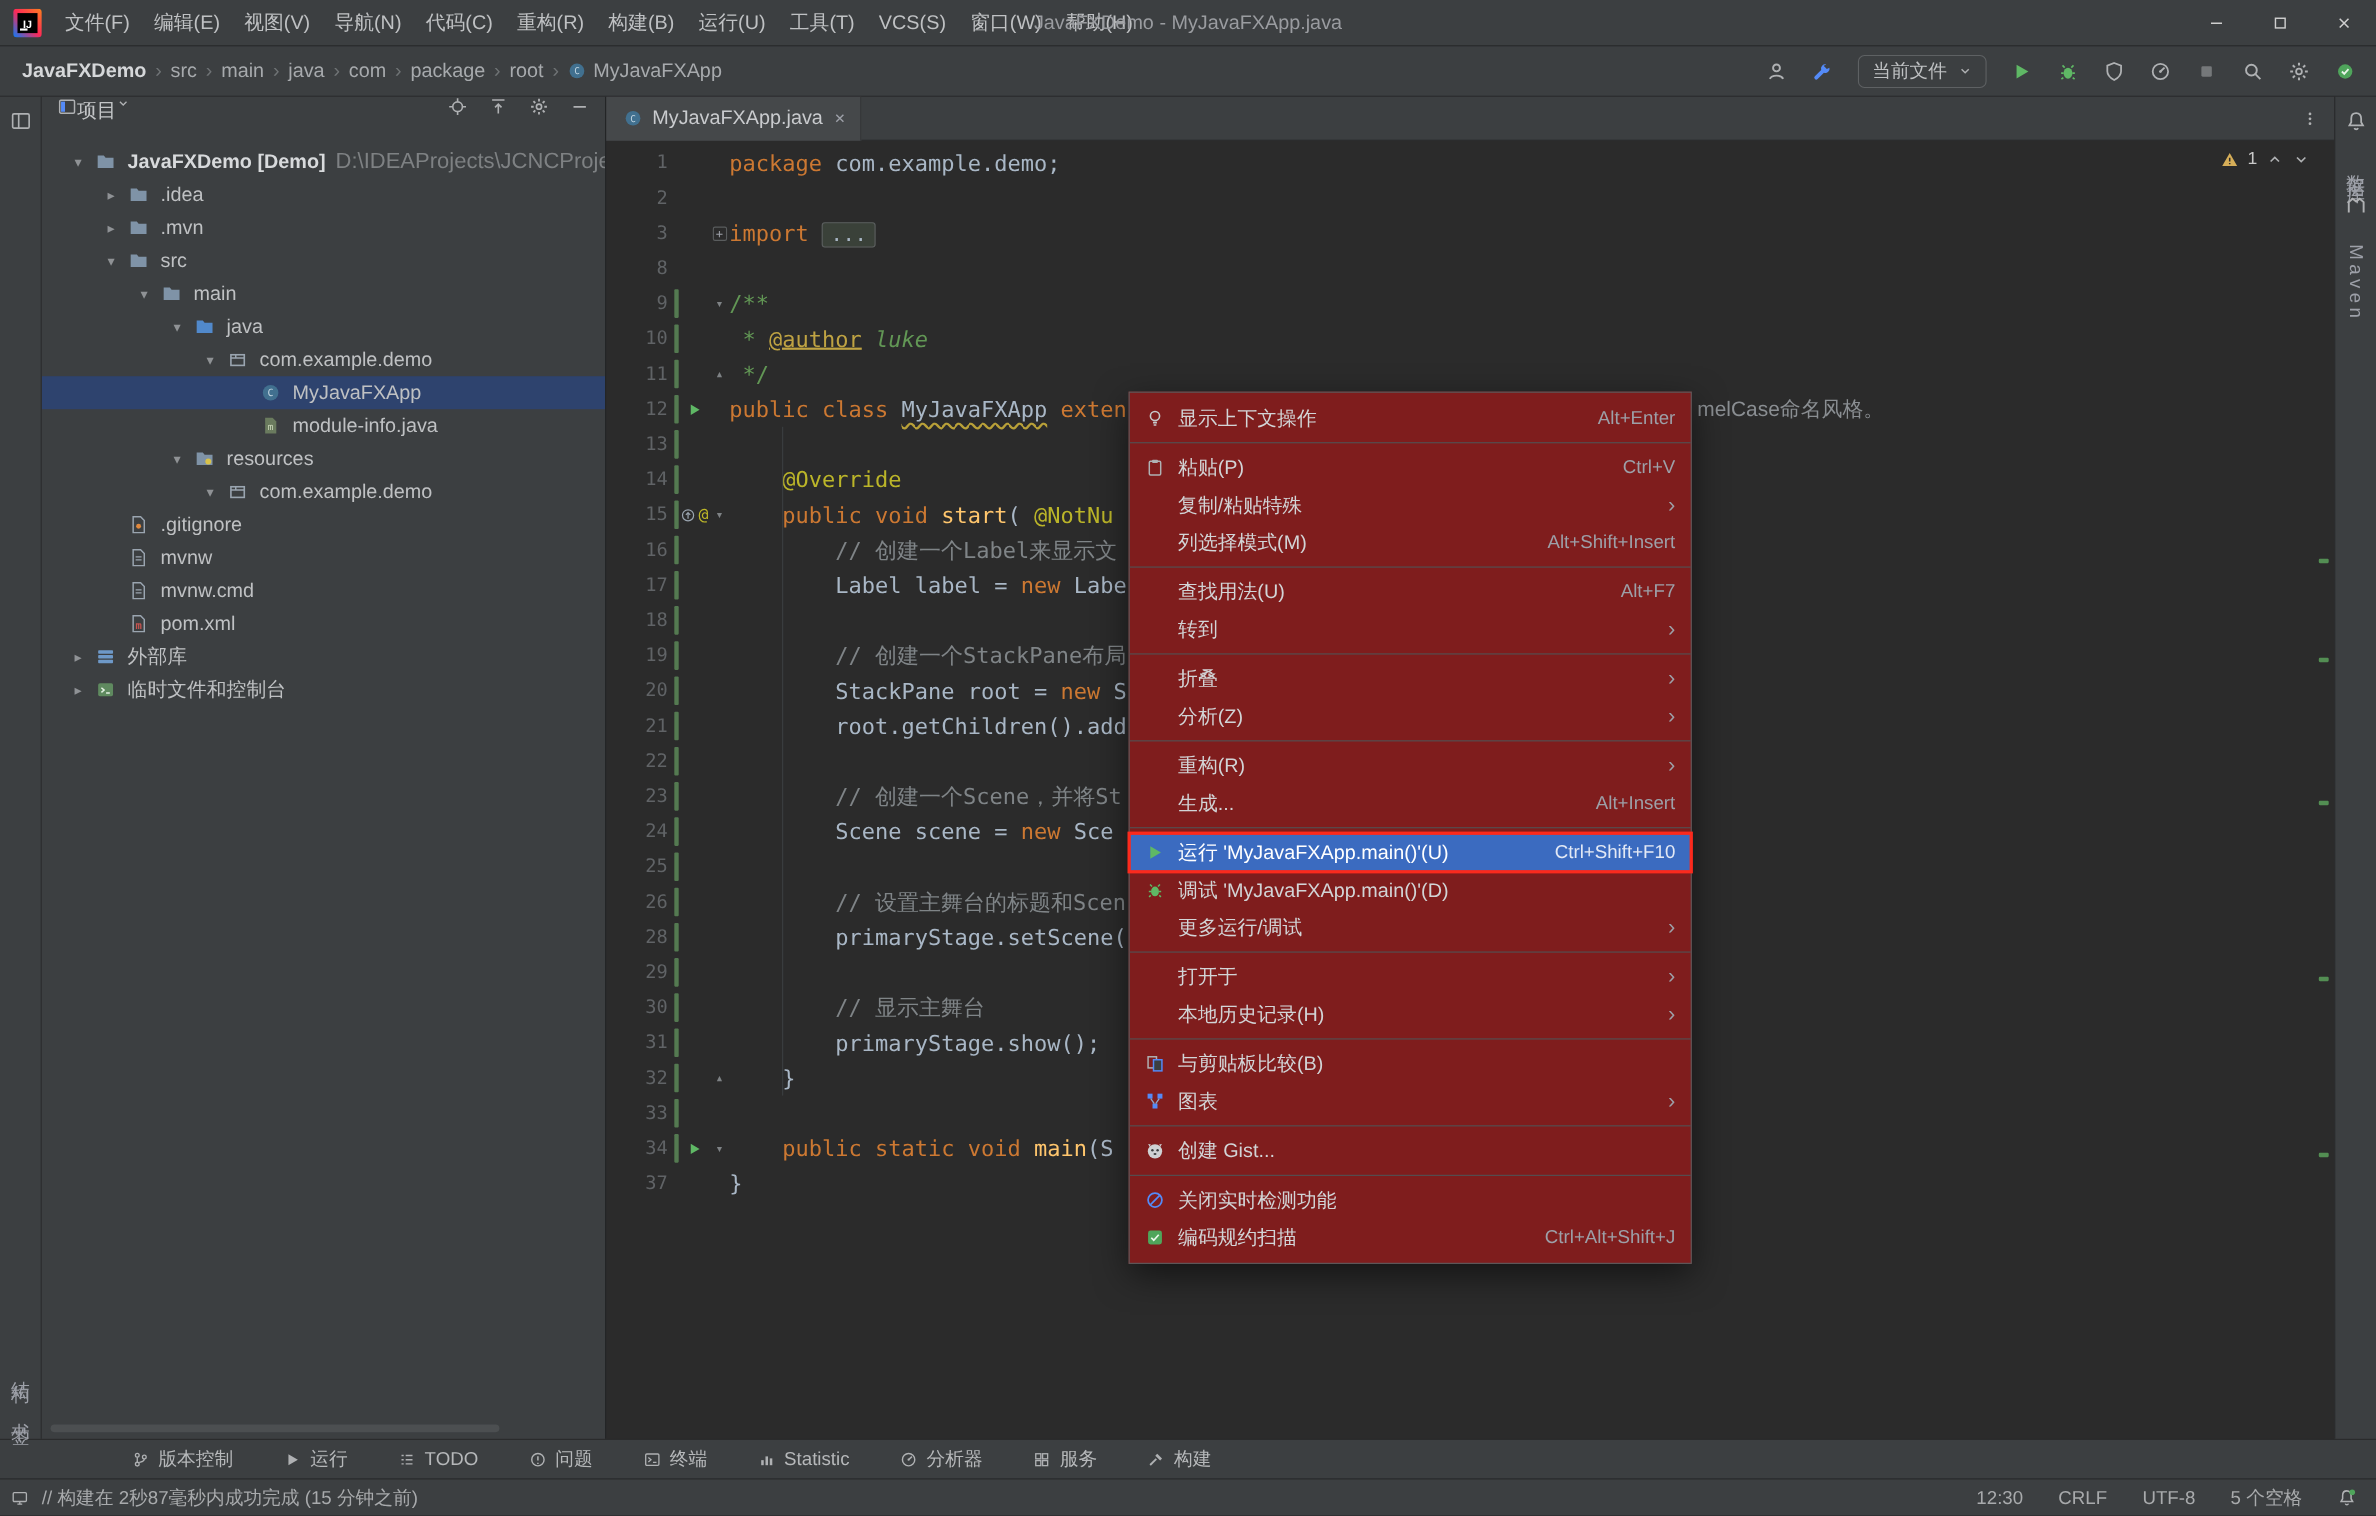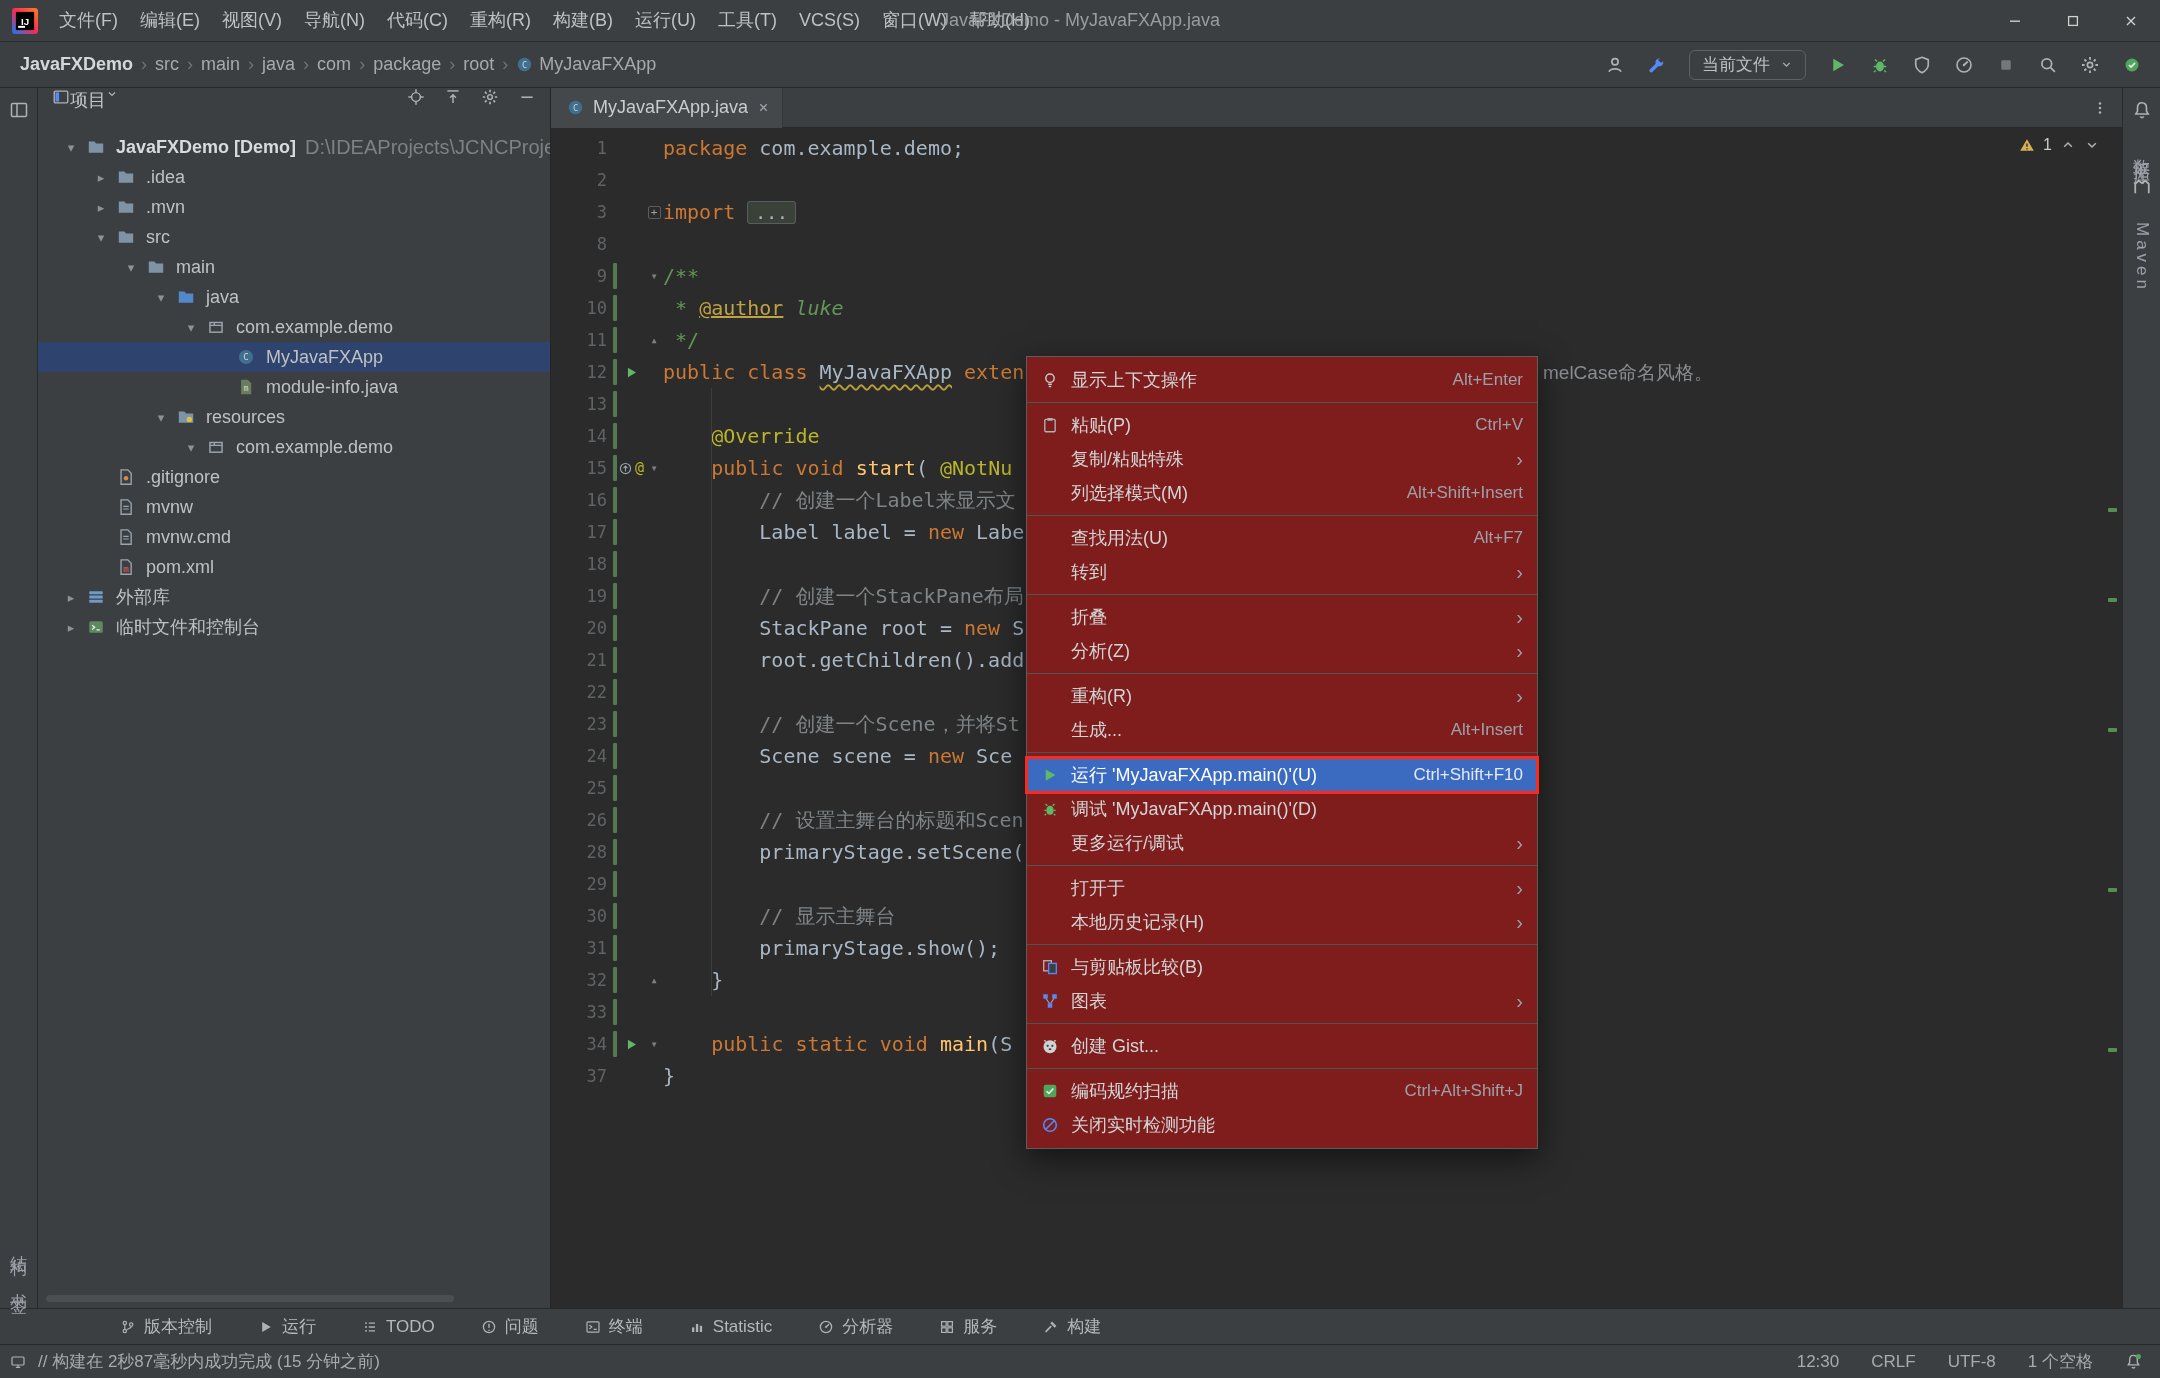--- a/index.html
+++ b/index.html
@@ -892,21 +892,21 @@
         <svg xmlns="http://www.w3.org/2000/svg" viewBox="0 0 16 16">
           <rect x="2" y="3" width="12" height="8" rx="1" fill="none" stroke="#AFB1B3" stroke-width="1.2"></rect>
           <path d="M5.8 13.4h4.4M8 11v2.4" stroke="#AFB1B3" stroke-width="1.2"></path>
         </svg>
       </span>
     <span>// 构建在 2秒87毫秒内成功完成 (15 分钟之前)</span>
     <span class="sb-right">
       <span>12:30</span>
       <span>CRLF</span>
       <span>UTF-8</span>
-      <span>1 个空格</span>
+      <span>5 个空格</span>
       <span>
           <svg xmlns="http://www.w3.org/2000/svg" viewBox="0 0 16 16">
             <path d="M8 2.2c-2.3 0-3.6 1.7-3.6 3.9v2.8L3.1 11.2h9.8L11.6 8.9V6.1c0-2.2-1.3-3.9-3.6-3.9z" fill="none" stroke="#AFB1B3" stroke-width="1.3"></path>
             <path d="M6.7 13.1a1.35 1.35 0 0 0 2.6 0" fill="none" stroke="#AFB1B3" stroke-width="1.3"></path>
             <circle cx="12.6" cy="3.4" r="2.4" fill="#4FA55B"></circle>
           </svg>
         </span>
     </span>
   </div>
 
@@ -1042,31 +1042,31 @@
             <circle cx="10.1" cy="7.8" r="1" fill="#3C3F41"></circle>
             <ellipse cx="8" cy="10.8" rx="1.2" ry=".8" fill="#3C3F41"></ellipse>
           </svg>
         </span>
         <span class="mlabel">创建 Gist...</span>
       </div>
       <div class="msep"></div>
       <div class="mitem">
         <span class="micon">
           <svg xmlns="http://www.w3.org/2000/svg" viewBox="0 0 16 16">
+            <circle cx="8" cy="8" r="5.6" fill="none" stroke="#548AF7" stroke-width="1.4"></circle>
+            <path d="M4.2 11.8L11.8 4.2" stroke="#548AF7" stroke-width="1.4"></path>
+          </svg>
+        </span>
+        <span class="mlabel">关闭实时检测功能</span>
+      </div>
+      <div class="mitem">
+        <span class="micon">
+          <svg xmlns="http://www.w3.org/2000/svg" viewBox="0 0 16 16">
             <rect x="2.4" y="2.4" width="11.2" height="11.2" rx="2" fill="#4FA55B"></rect>
             <path d="M5 8.2l2 2 4-4.4" stroke="#EAF6EA" stroke-width="1.4" fill="none"></path>
           </svg>
         </span>
         <span class="mlabel">编码规约扫描</span>
         <span class="mshort">Ctrl+Alt+Shift+J</span>
-      </div>
-      <div class="mitem">
-        <span class="micon">
-          <svg xmlns="http://www.w3.org/2000/svg" viewBox="0 0 16 16">
-            <circle cx="8" cy="8" r="5.6" fill="none" stroke="#548AF7" stroke-width="1.4"></circle>
-            <path d="M4.2 11.8L11.8 4.2" stroke="#548AF7" stroke-width="1.4"></path>
-          </svg>
-        </span>
-        <span class="mlabel">关闭实时检测功能</span>
       </div>
     </div>
   <div class="hint">melCase命名风格。</div>
 </div>
 
 </body></html>

